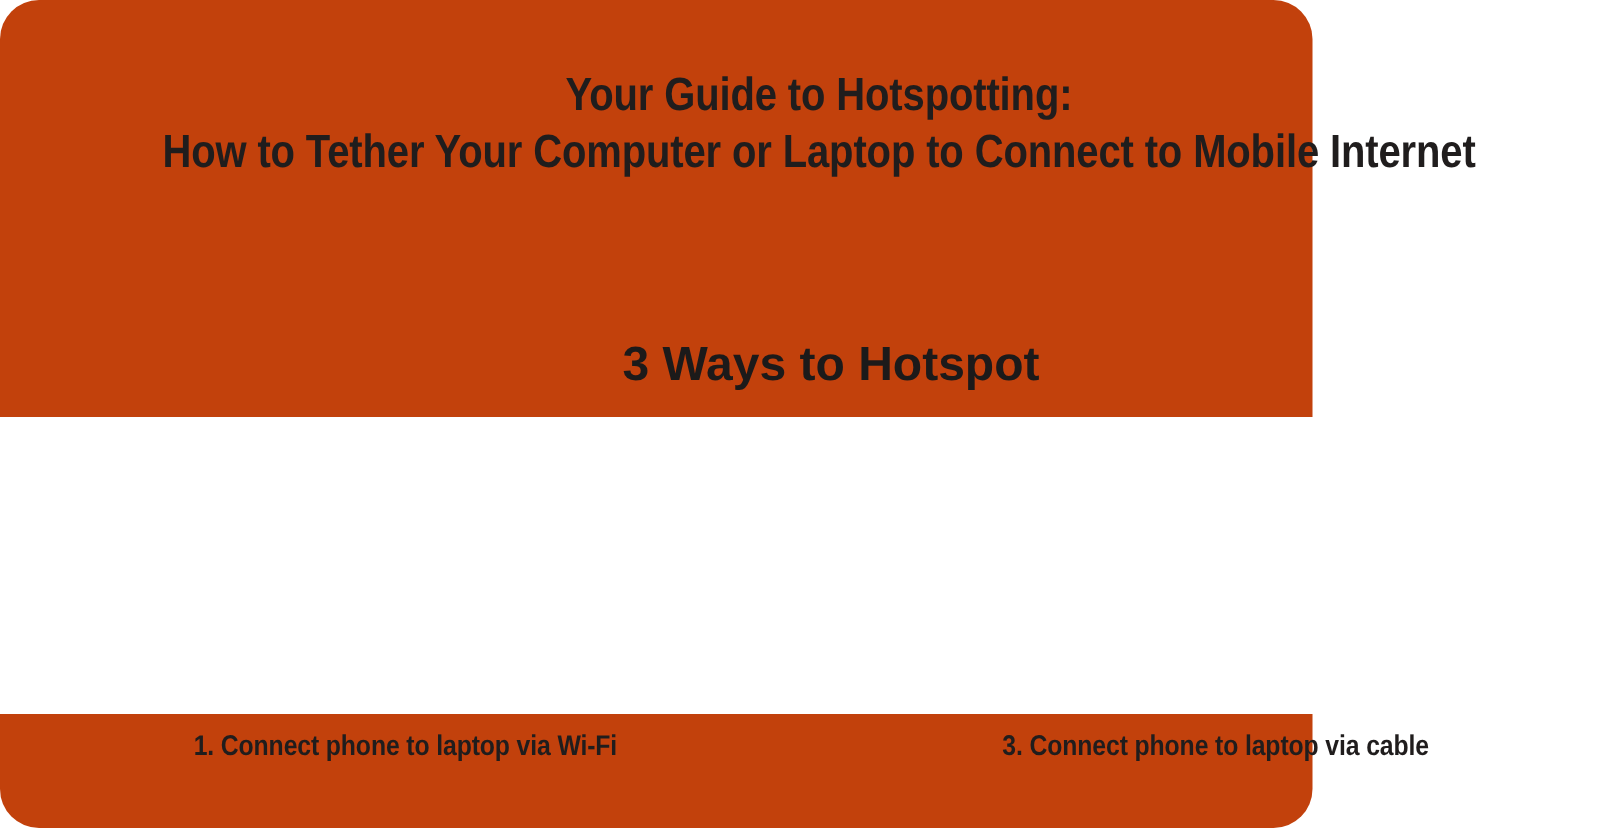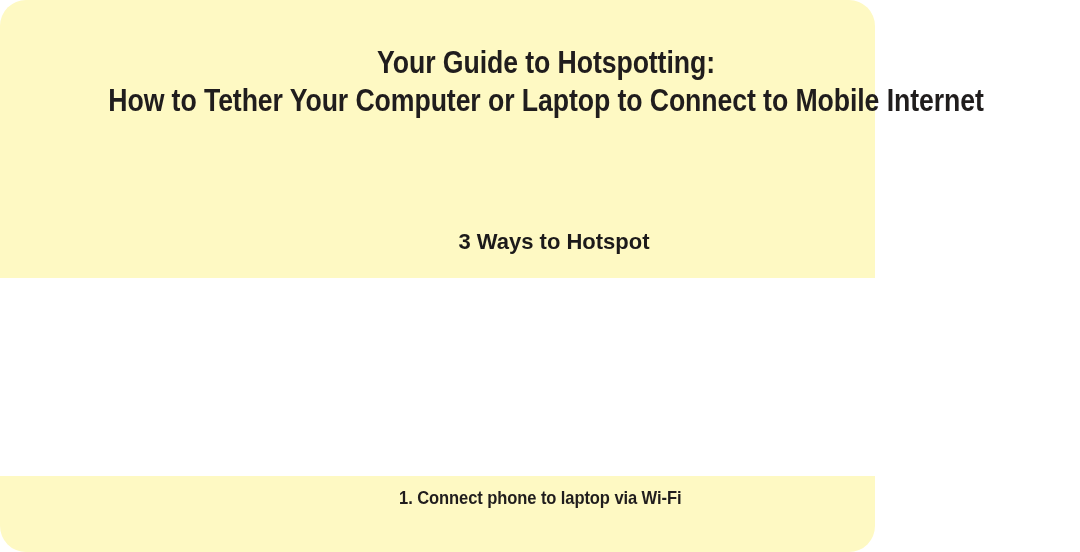--- a/index.html
+++ b/index.html
@@ -14,21 +14,21 @@
     overflow: hidden;
     font-family: "Liberation Sans", sans-serif;
     color: #1a1a1a;
     -webkit-font-smoothing: antialiased;
   }
 
   .page {
     position: relative;
     width: 875px;
     height: 552px;
-    background: #fef9c3;
+    background: #c2410c;
     box-sizing: border-box;
     border-radius: 26px;
   }
 
   
   .title-block {
     position: absolute;
     left: 0;
     top: 44px;
     width: 1092px;          
@@ -52,21 +52,21 @@
     position: absolute;
     left: 0;
     top: 224px;
     width: 1108px;          
     text-align: center;
   }
   .subheading {
     display: inline-block;
     font-family: "Liberation Sans", sans-serif;
     font-weight: 700;
-    font-size: 22px;
+    font-size: 32px;
     line-height: 36px;
     letter-spacing: 0px;
     color: #1c1a1a;
     white-space: nowrap;
   }
 
   
   .illustration-row {
     position: absolute;
     left: 0;
@@ -125,15 +125,18 @@
   <div class="illustration-row">
     <div class="illustration-cell"></div>
     <div class="illustration-cell"></div>
     <div class="illustration-cell"></div>
   </div>
 
   <div class="caption-row">
     <div class="caption-cell">
       <span class="caption">1. Connect phone to laptop via Wi-Fi</span>
     </div>
+    <div class="caption-cell">
+      <span class="caption">3. Connect phone to laptop via cable</span>
+    </div>
   </div>
 
 </div>
 
 </body></html>

